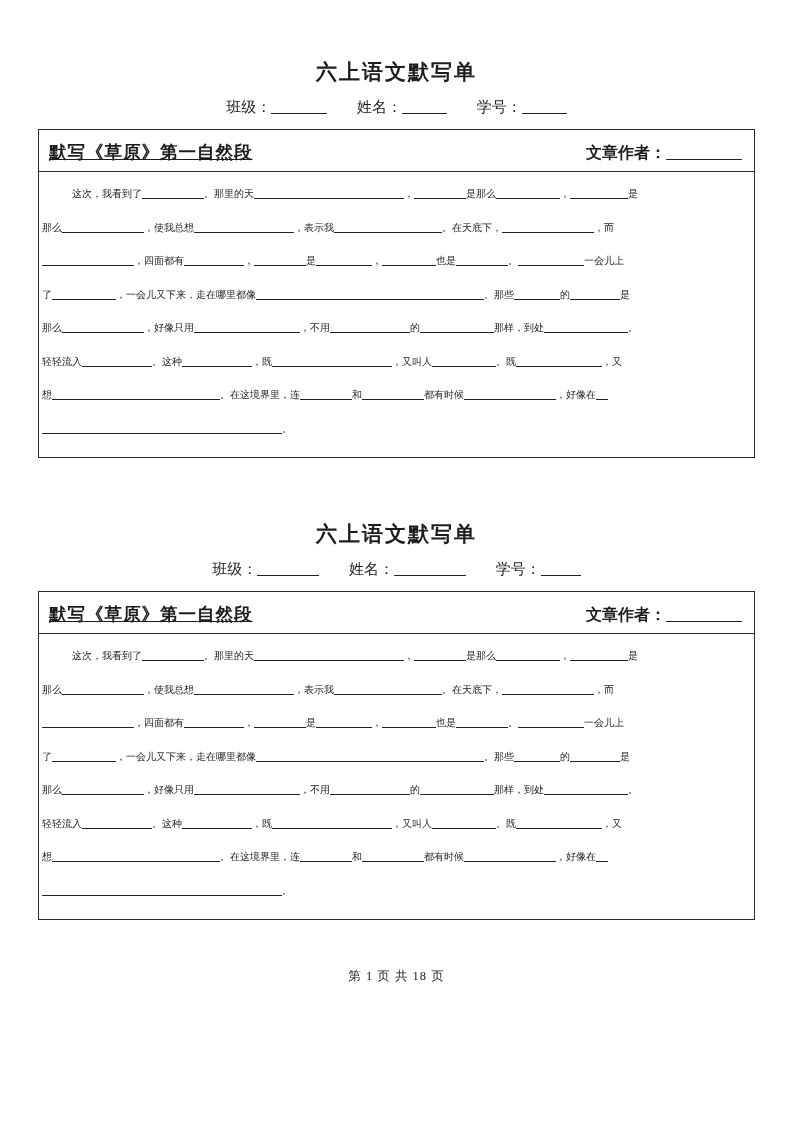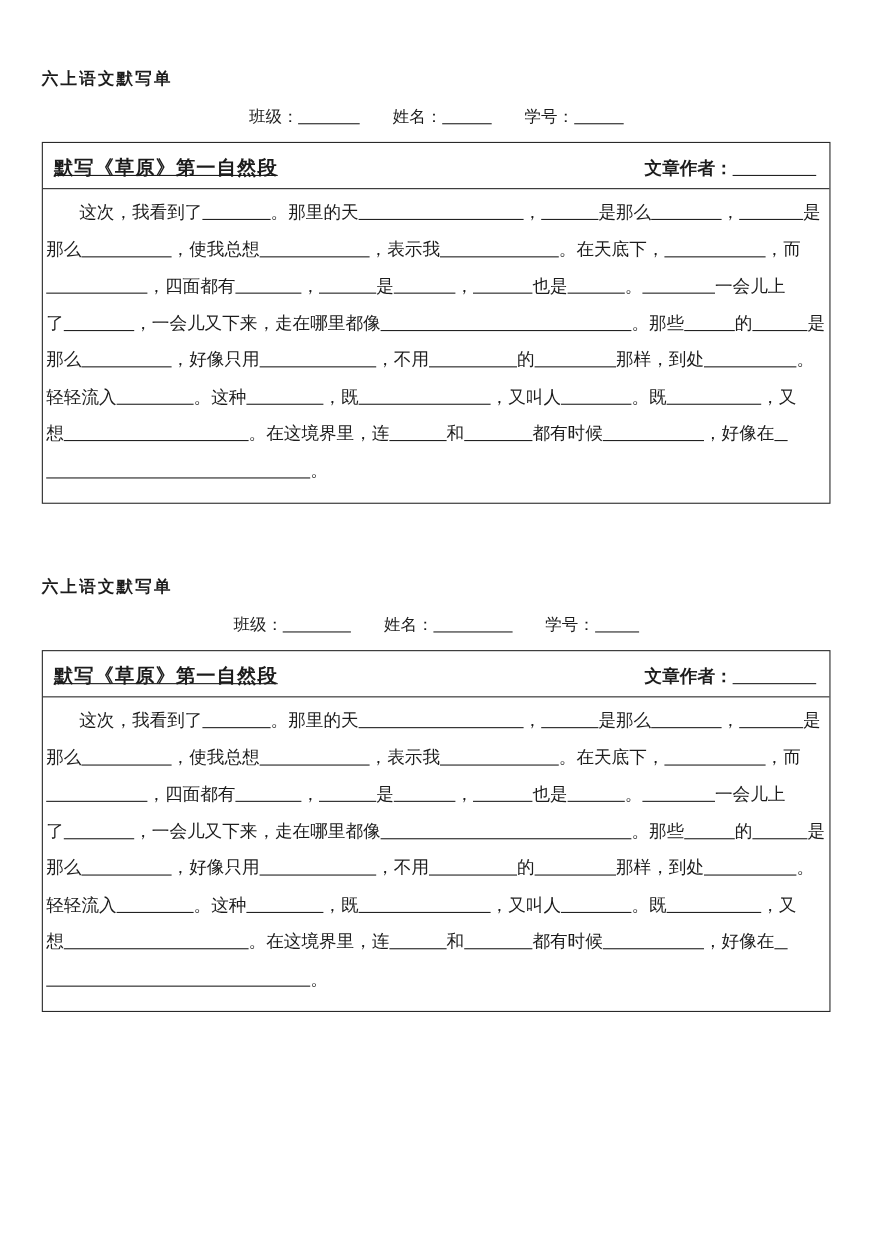--- a/index.html
+++ b/index.html
@@ -8,21 +8,22 @@
     width: 793px; height: 1122px;
     margin: 0 auto;
     overflow: hidden;
     color: #1c1c1c;
     font-family: "Liberation Serif", "DejaVu Serif", serif;
   }
   .sheet { padding: 0 38px; }
 
   
   .ws-title {
-    font-size: 15px;
+    text-align: center;
+    font-size: 21px;
     font-weight: bold;
     letter-spacing: 2px;
     line-height: 32px;
   }
   .sec-1 .ws-title { padding-top: 56px; }
   .sec-2 .ws-title { padding-top: 60px; }
 
   .info-line {
     margin-top: 7px;
     text-align: center;
@@ -58,21 +59,21 @@
     letter-spacing: 1px;
     text-decoration: underline;
   }
   .author {
     font-size: 16px;
     font-weight: bold;
     white-space: nowrap;
   }
   .box-body {
     padding: 5px 6px 12px 3px;
-    font-size: 16px;
+    font-size: 10px;
   }
   .bline {
     height: 33.5px;
     line-height: 33.5px;
     white-space: nowrap;
   }
   .seg-space { display: inline-block; }
 
   
   .cut-line {
@@ -152,14 +153,15 @@
           <div class="bline"><span class="blank" style="width: 92px;"></span><span>，四面都有</span><span class="blank" style="width: 60px;"></span><span>，</span><span class="blank" style="width: 52px;"></span><span>是</span><span class="blank" style="width: 56px;"></span><span>，</span><span class="blank" style="width: 54px;"></span><span>也是</span><span class="blank" style="width: 52px;"></span><span>。</span><span class="blank" style="width: 66px;"></span><span>一会儿上</span></div>
           <div class="bline"><span>了</span><span class="blank" style="width: 64px;"></span><span>，一会儿又下来，走在哪里都像</span><span class="blank" style="width: 228px;"></span><span>。那些</span><span class="blank" style="width: 46px;"></span><span>的</span><span class="blank" style="width: 50px;"></span><span>是</span></div>
           <div class="bline"><span>那么</span><span class="blank" style="width: 82px;"></span><span>，好像只用</span><span class="blank" style="width: 106px;"></span><span>，不用</span><span class="blank" style="width: 80px;"></span><span>的</span><span class="blank" style="width: 74px;"></span><span>那样，到处</span><span class="blank" style="width: 84px;"></span><span>。</span></div>
           <div class="bline"><span>轻轻流入</span><span class="blank" style="width: 70px;"></span><span>。这种</span><span class="blank" style="width: 70px;"></span><span>，既</span><span class="blank" style="width: 120px;"></span><span>，又叫人</span><span class="blank" style="width: 64px;"></span><span>。既</span><span class="blank" style="width: 86px;"></span><span>，又</span></div>
           <div class="bline"><span>想</span><span class="blank" style="width: 168px;"></span><span>。在这境界里，连</span><span class="blank" style="width: 52px;"></span><span>和</span><span class="blank" style="width: 62px;"></span><span>都有时候</span><span class="blank" style="width: 92px;"></span><span>，好像在</span><span class="blank" style="width: 12px;"></span></div>
           <div class="bline"><span class="blank" style="width: 240px;"></span><span>。</span></div>
         </div>
     </div>
   </section>
 
+  <div class="footer">第 1 页 共 18 页</div>
 
 </div>
 
 </body></html>

